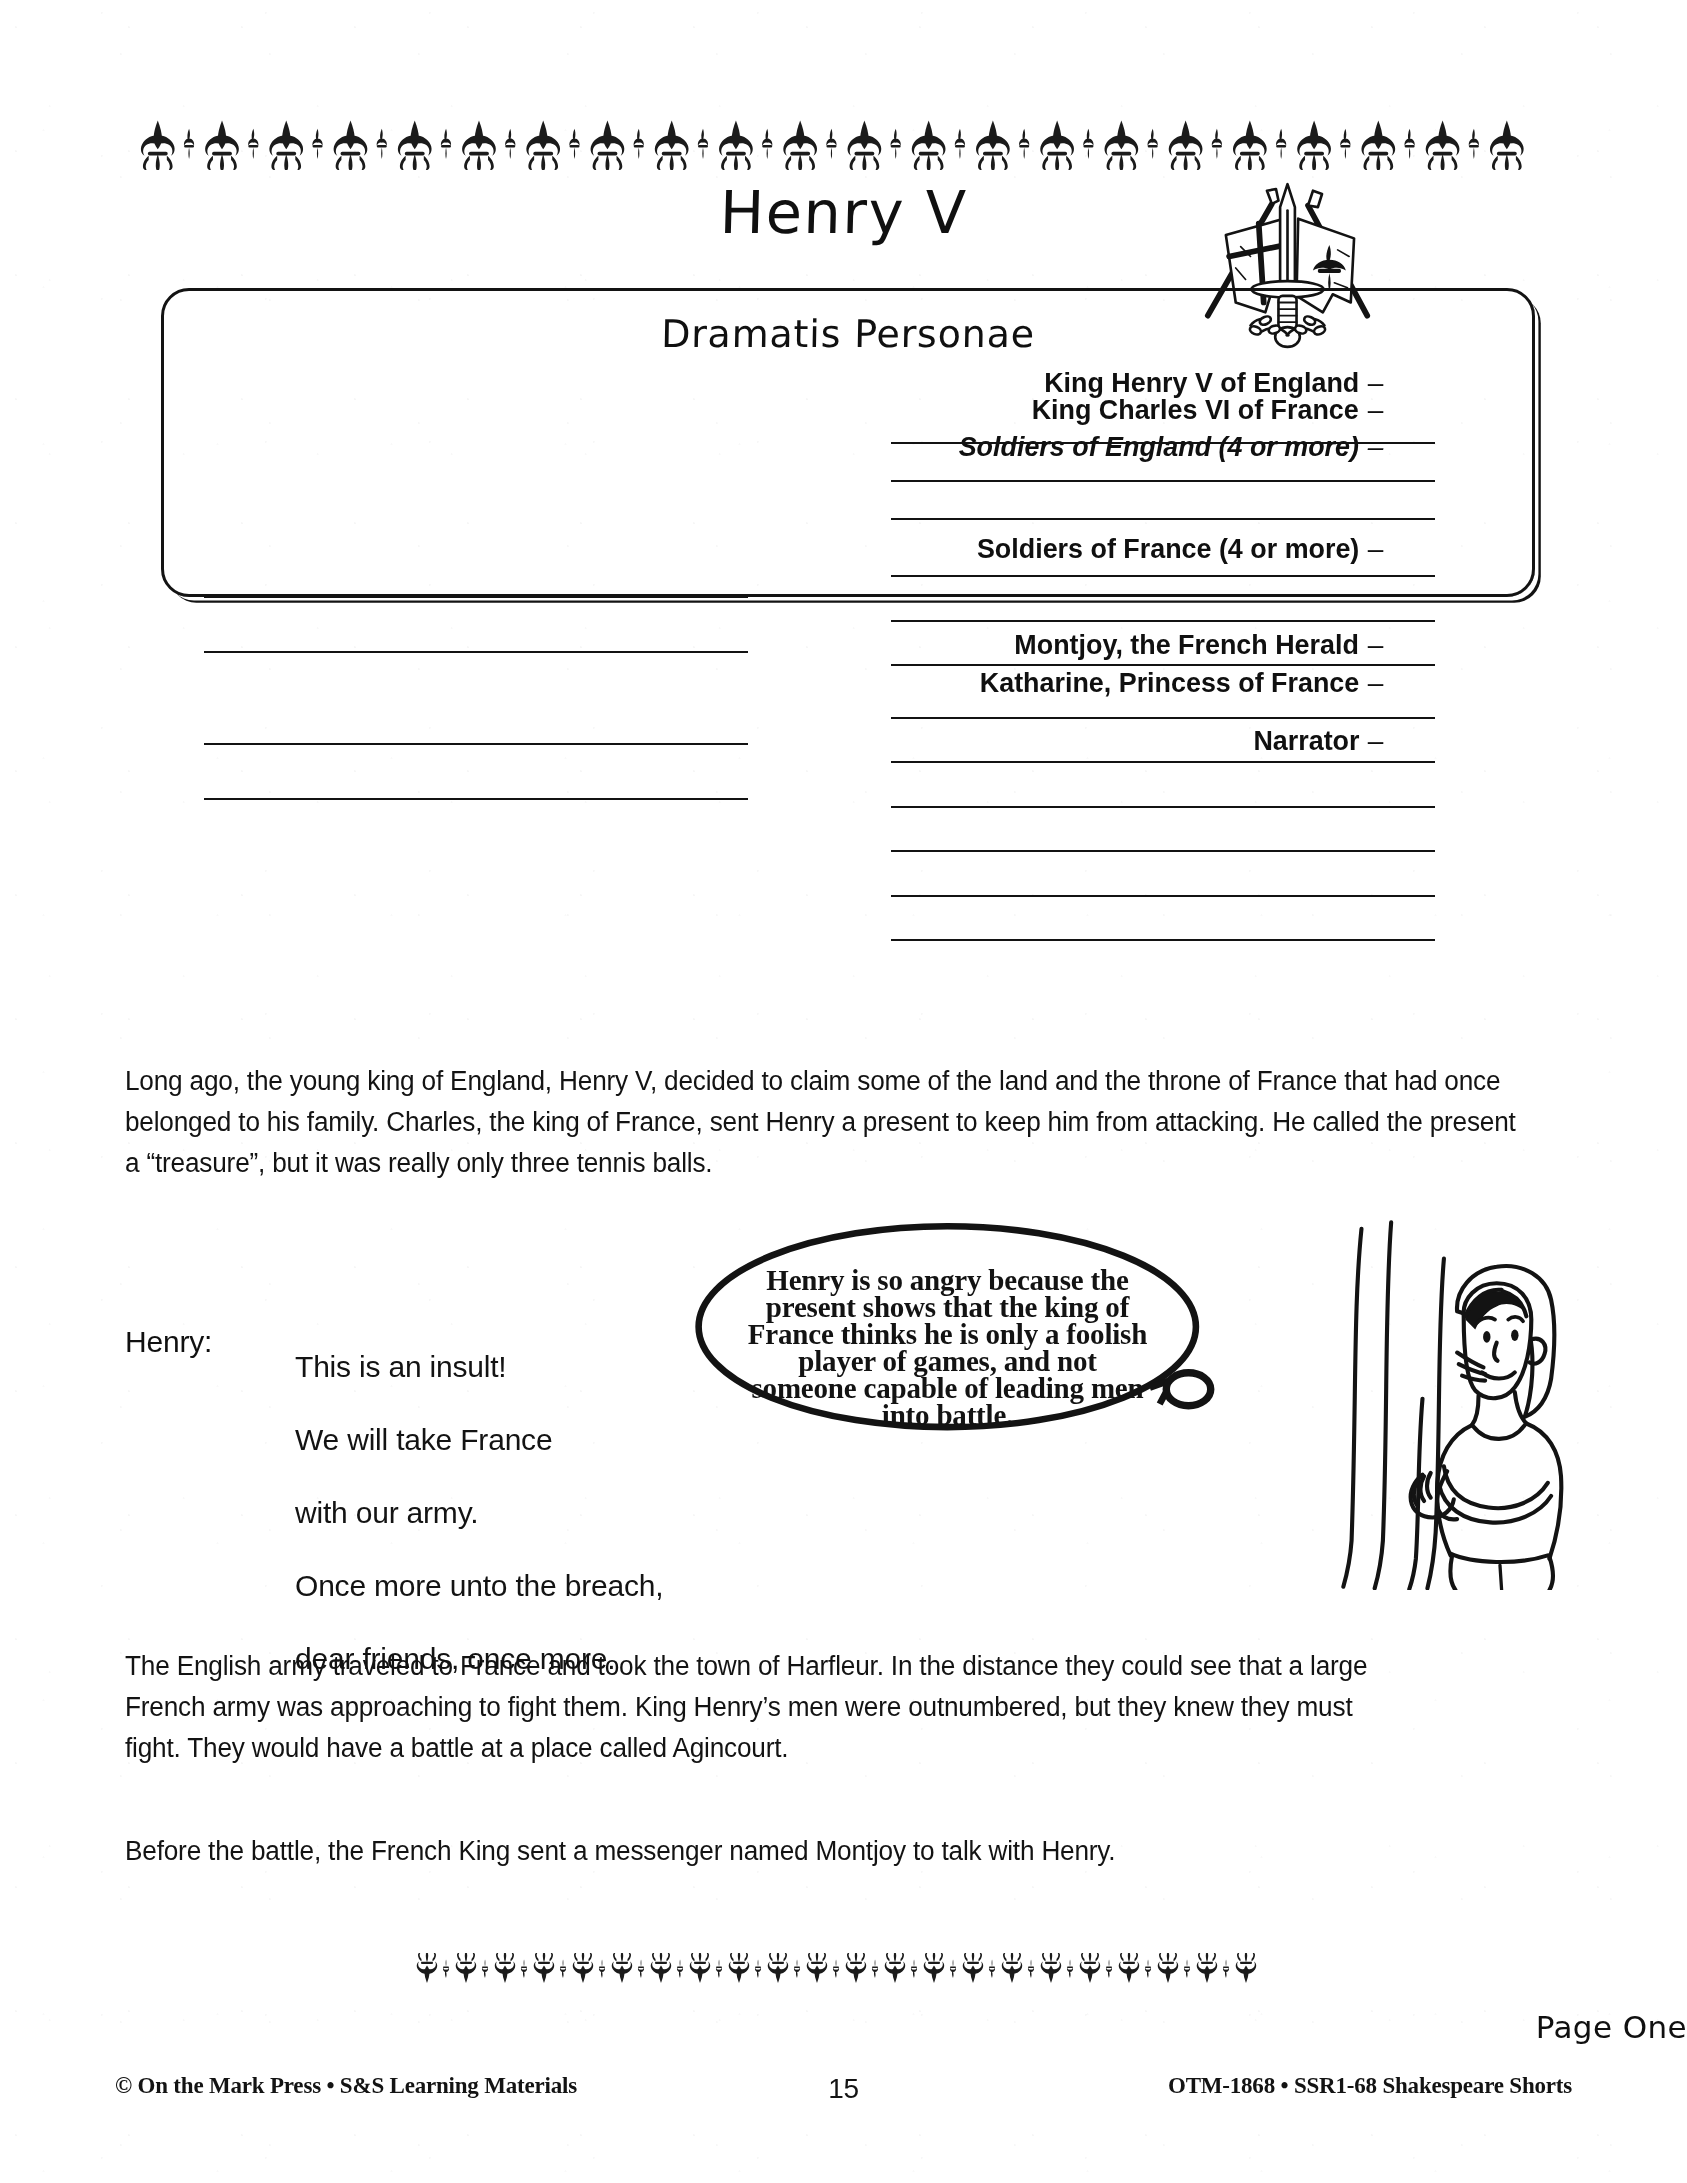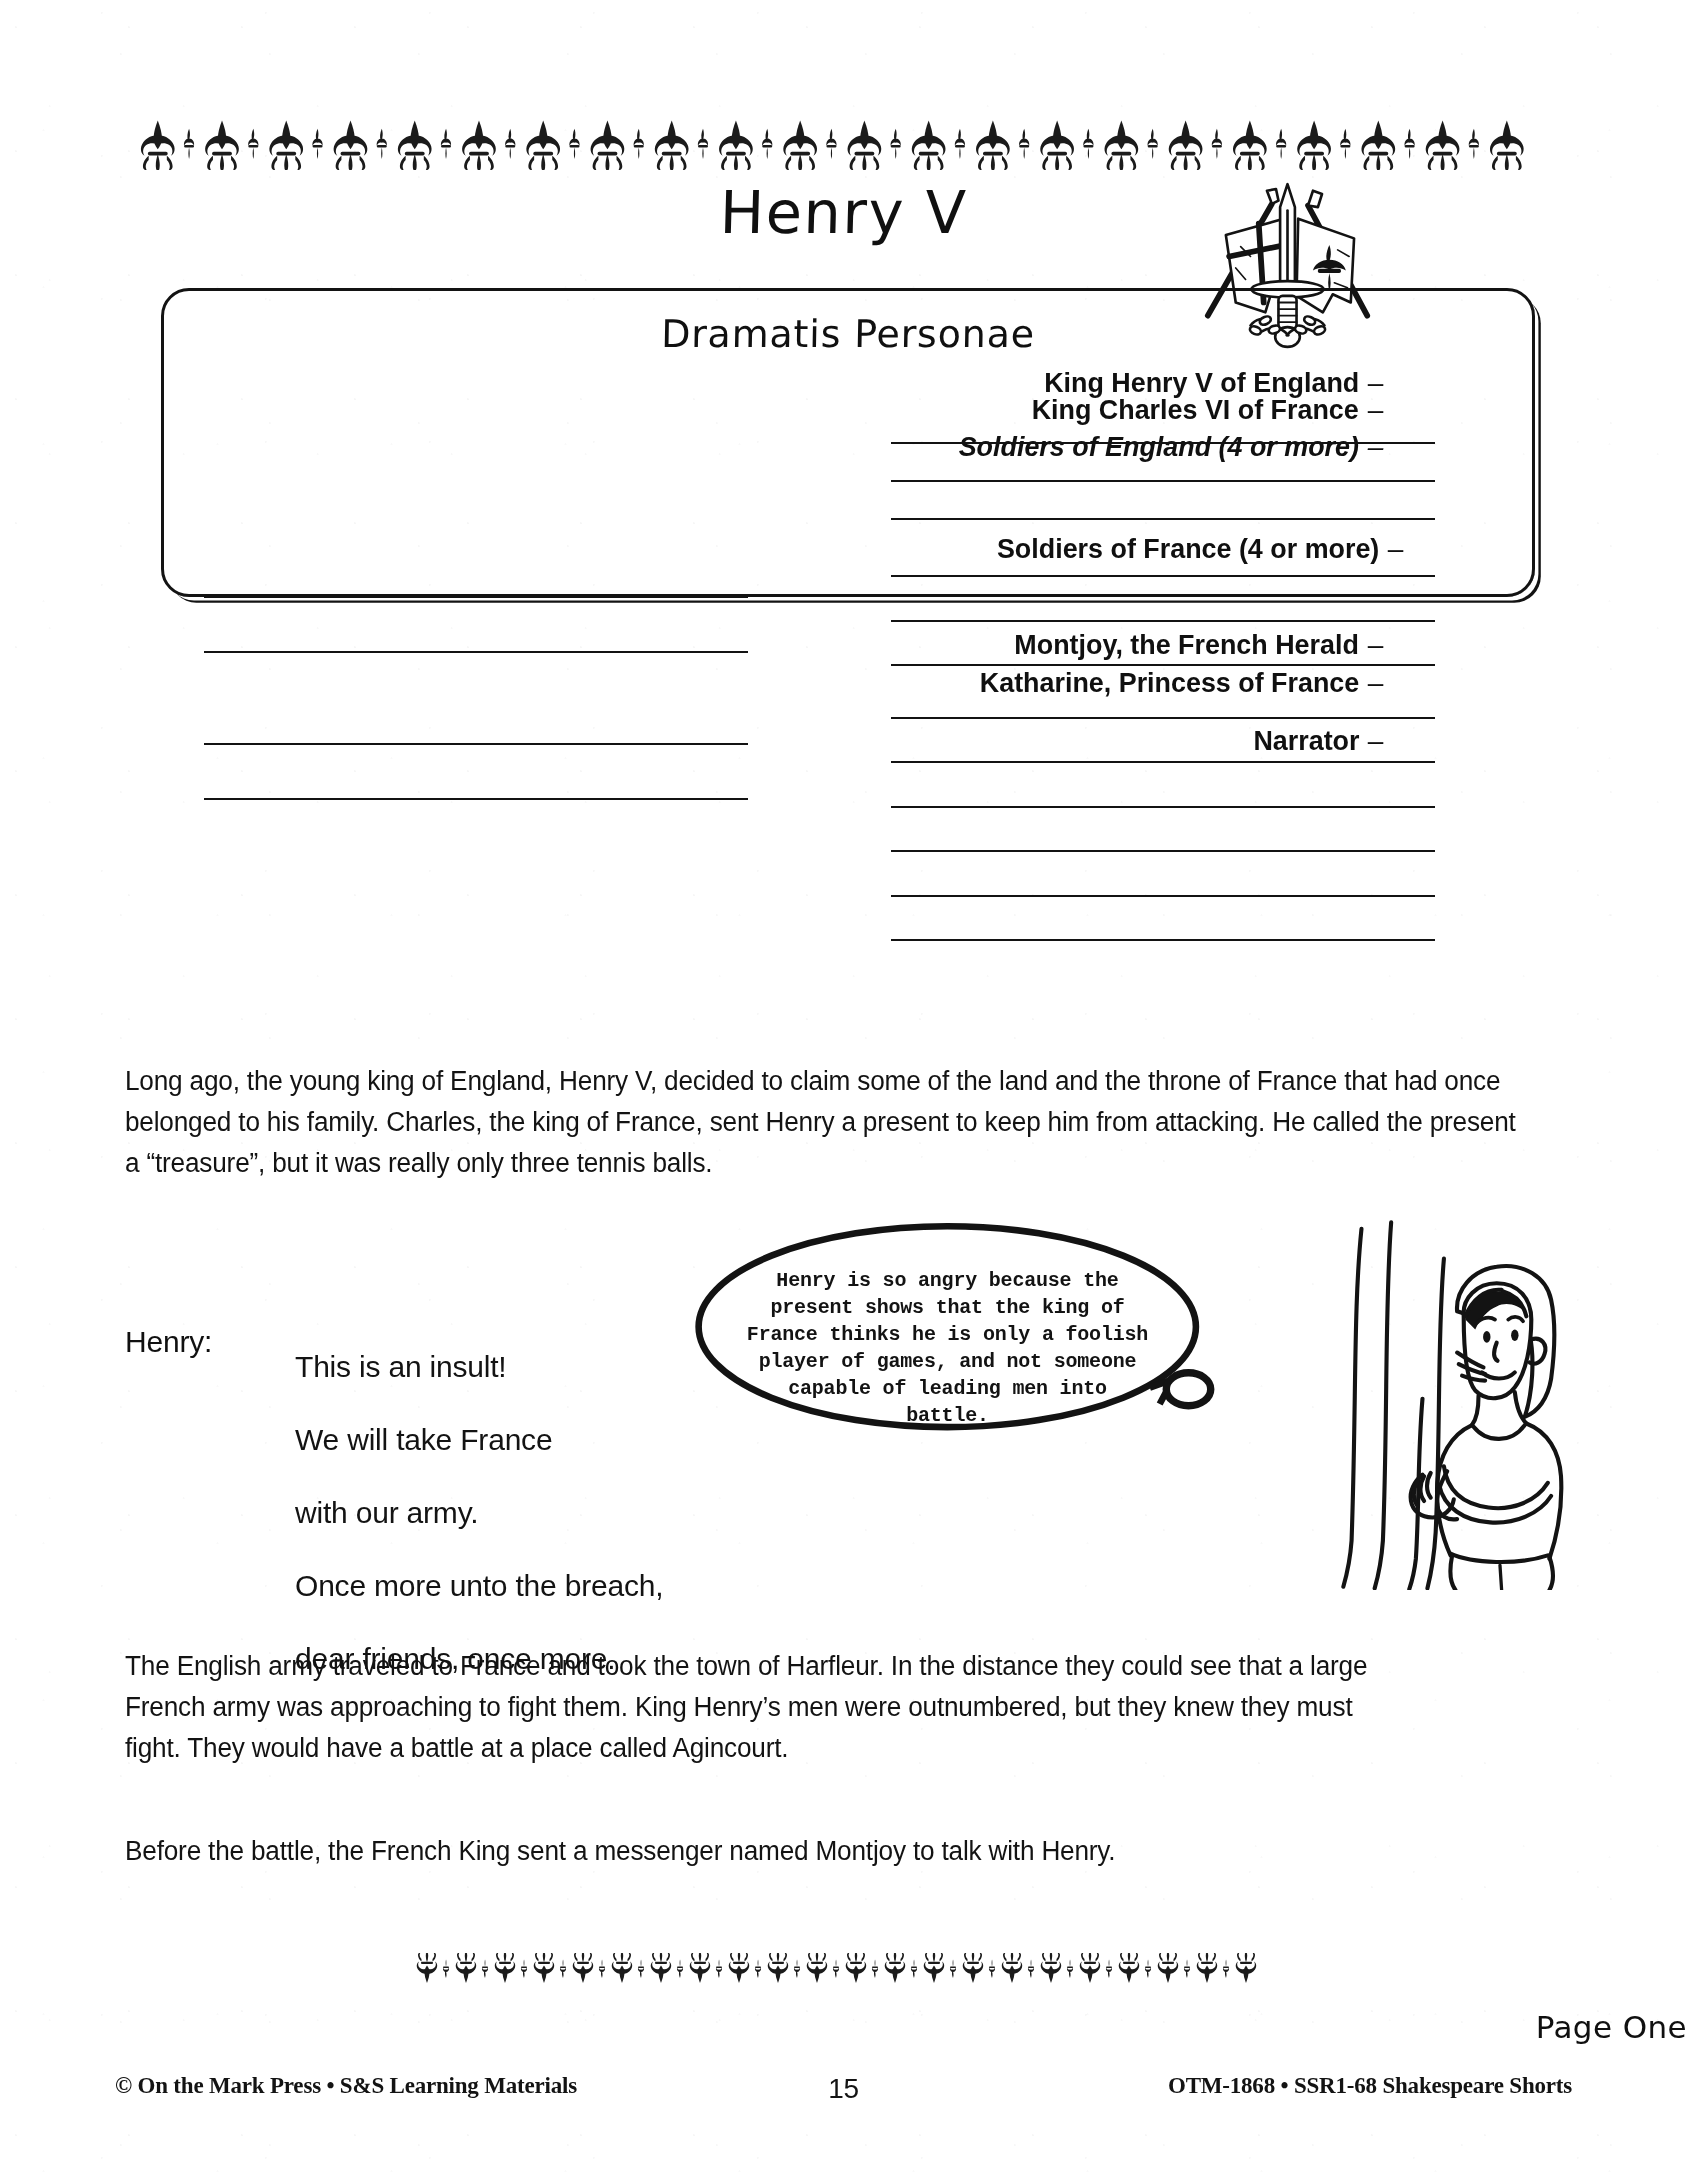--- a/index.html
+++ b/index.html
@@ -174,23 +174,23 @@
     top: 1218px;
     width: 527px;
     height: 247px;
   }
   .bubble-text {
     position: absolute;
     left: 51px;
     top: 49px;
     width: 409px;
     text-align: center;
-    font-family: Liberation Mono, monospace;
+    font-family: Liberation Serif, serif;
     font-weight: 700;
-    font-size: 20px;
+    font-size: 29px;
     line-height: 27px;
     letter-spacing: -0.2px;
     color: #131313;
   }
 
   
   .figure {
     position: absolute;
     left: 1302px;
     top: 1219px;
@@ -359,21 +359,21 @@
         <span class="cast-dash">–</span>
       </div>
       <div class="cast-row" style="top:101px;">
         <span class="cast-label">King Charles VI of France</span>
         <span class="cast-dash">–</span>
       </div>
       <div class="cast-row" style="top:138px;font-style:italic;">
         <span class="cast-label">Soldiers of England (4 or more)</span>
         <span class="cast-dash">–</span>
       </div>
-      <div class="cast-row" style="top:240px;padding-left:20px;">
+      <div class="cast-row" style="top:240px;">
         <span class="cast-label">Soldiers of France (4 or more)</span>
         <span class="cast-dash">–</span>
       </div>
       <div class="cast-row" style="top:336px;">
         <span class="cast-label">Montjoy, the French Herald</span>
         <span class="cast-dash">–</span>
       </div>
       <div class="cast-row" style="top:374px;">
         <span class="cast-label">Katharine, Princess of France</span>
         <span class="cast-dash">–</span>

